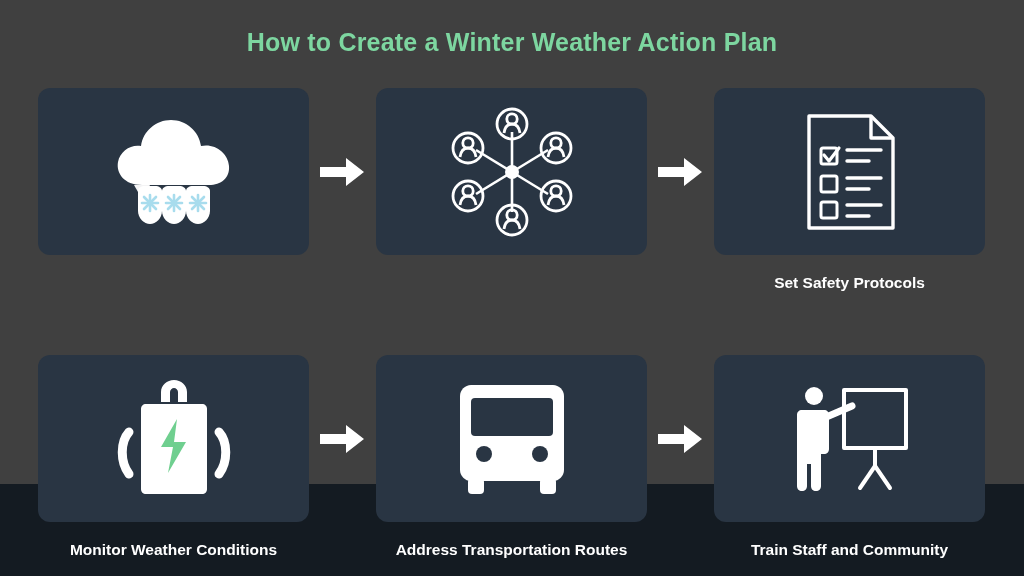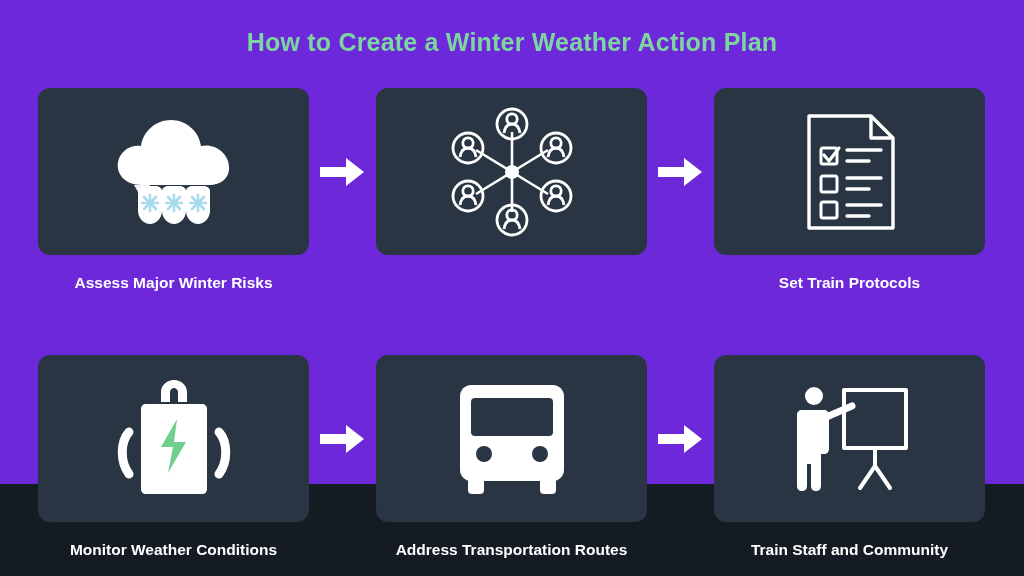--- a/index.html
+++ b/index.html
@@ -5,21 +5,21 @@
   * { box-sizing: border-box; margin: 0; padding: 0; }
   html, body {
     width: 1024px; height: 576px;
     background: #141b22;
     font-family: "Liberation Sans", sans-serif;
     overflow: hidden;
   }
   .page {
     position: relative;
     width: 1024px; height: 484px;
-    background: #6d28d9;
+    background: #404040;
   }
   .title {
     position: absolute;
     top: 28px; left: 0; width: 1024px;
     text-align: center;
     color: #7dd6a0;
     font-size: 25px;
     font-weight: bold;
     letter-spacing: 0.2px;
   }
@@ -111,21 +111,20 @@
                 <g transform="translate(94,96)">
                   <line x1="-8" y1="0" x2="8" y2="0"></line>
                   <line x1="0" y1="-8" x2="0" y2="8"></line>
                   <line x1="-6" y1="-6" x2="6" y2="6"></line>
                   <line x1="-6" y1="6" x2="6" y2="-6"></line>
                 </g>
               </g>
             </svg>
           </span>
         </div>
-        <div class="label">Assess Major Winter Risks</div>
       </div>
 
       <div class="arrow">
         <span>
           <svg width="46" height="30" viewBox="0 0 46 30">
             <path d="M0 10 h26 v-9 l18 14 l-18 14 v-9 h-26 z" fill="#ffffff"></path>
           </svg>
         </span>
       </div>
 
@@ -205,21 +204,21 @@
                 <line x1="60" y1="48" x2="94" y2="48"></line>
                 <line x1="60" y1="59" x2="82" y2="59"></line>
                 <line x1="60" y1="76" x2="94" y2="76"></line>
                 <line x1="60" y1="87" x2="82" y2="87"></line>
                 <line x1="60" y1="103" x2="94" y2="103"></line>
                 <line x1="60" y1="114" x2="82" y2="114"></line>
               </g>
             </svg>
           </span>
         </div>
-        <div class="label">Set Train Protocols</div>
+        <div class="label">Set Safety Protocols</div>
       </div>
 
     </div>
 
     <div class="spacer-row"></div>
 
     <div class="row row2">
 
       <div class="step">
         <div class="card">

